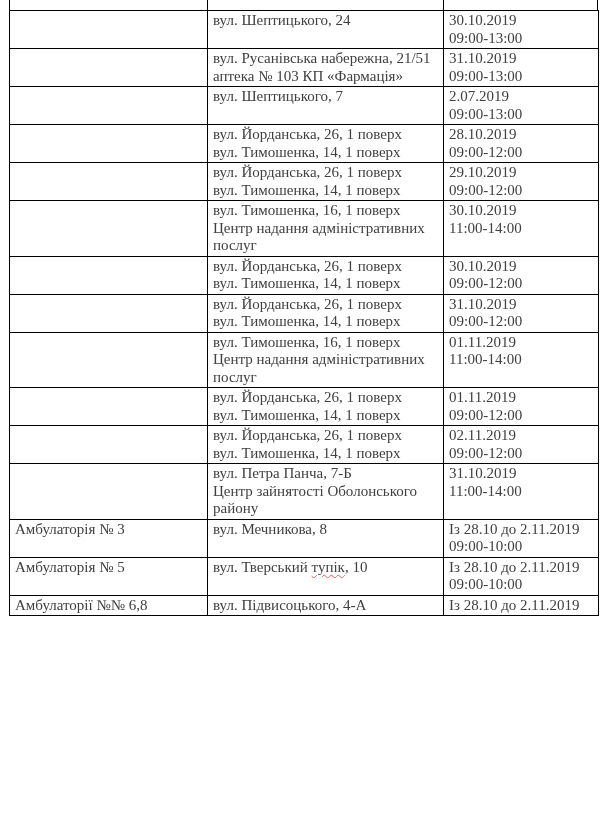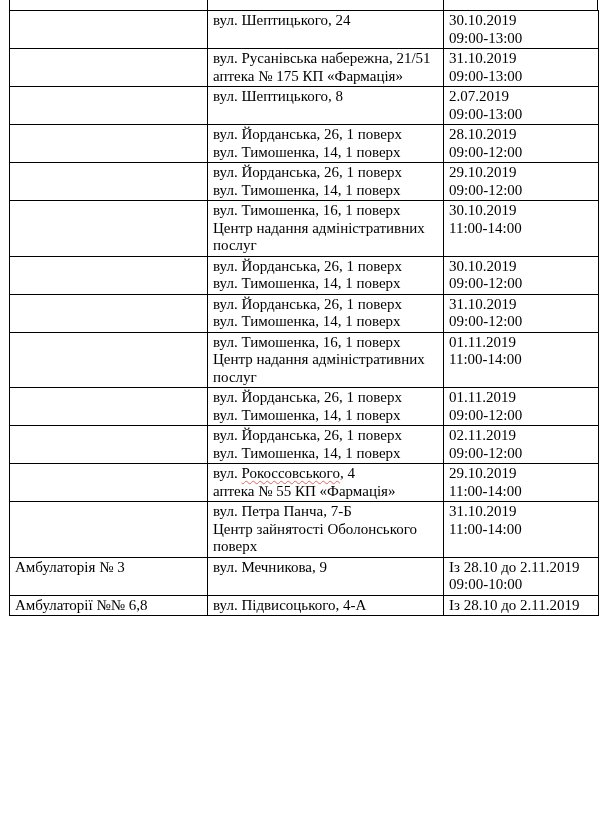--- a/index.html
+++ b/index.html
@@ -39,21 +39,21 @@
   table.sched col.c1 { width: 198px; }
   table.sched col.c2 { width: 236px; }
   table.sched col.c3 { width: 155px; }
 
   table.sched td {
     border: 1px solid var(--border-color, #000);
     vertical-align: top;
     padding: 1px 5px 1px 5px;
     font-size: 15px;
     line-height: 17.5px;
-    color: #000000;
+    color: #404040;
   }
   .line {
     white-space: nowrap;
     overflow: visible;
   }
   .sp {
     text-decoration-line: underline;
     text-decoration-style: wavy;
     text-decoration-color: var(--sp-color, #e4635c);
     text-decoration-thickness: 1px;
@@ -82,31 +82,31 @@
         </td>
         <td>
           <div class="line">30.10.2019</div>
           <div class="line">09:00-13:00</div>
         </td>
       </tr>
       <tr>
         <td></td>
         <td>
           <div class="line"><span>вул. Русанівська набережна, 21/51</span></div>
-          <div class="line"><span>аптека № 175 КП «Фармація»</span></div>
+          <div class="line"><span>аптека № 103 КП «Фармація»</span></div>
         </td>
         <td>
           <div class="line">31.10.2019</div>
           <div class="line">09:00-13:00</div>
         </td>
       </tr>
       <tr>
         <td></td>
         <td>
-          <div class="line"><span>вул. Шептицького, 8</span></div>
+          <div class="line"><span>вул. Шептицького, 7</span></div>
         </td>
         <td>
           <div class="line">2.07.2019</div>
           <div class="line">09:00-13:00</div>
         </td>
       </tr>
       <tr>
         <td></td>
         <td>
           <div class="line"><span>вул. Йорданська, 26, 1 поверх</span></div>
@@ -192,54 +192,55 @@
           <div class="line"><span>вул. Тимошенка, 14, 1 поверх</span></div>
         </td>
         <td>
           <div class="line">02.11.2019</div>
           <div class="line">09:00-12:00</div>
         </td>
       </tr>
       <tr>
         <td></td>
         <td>
-          <div class="line"><span>вул. </span><span class="sp">Рокоссовського</span><span>, 4</span></div>
-          <div class="line"><span>аптека № 55 КП «Фармація»</span></div>
-        </td>
-        <td>
-          <div class="line">29.10.2019</div>
-          <div class="line">11:00-14:00</div>
-        </td>
-      </tr>
-      <tr>
-        <td></td>
-        <td>
           <div class="line"><span>вул. Петра Панча, 7-Б</span></div>
           <div class="line"><span>Центр зайнятості Оболонського</span></div>
-          <div class="line"><span>поверх</span></div>
+          <div class="line"><span>району</span></div>
         </td>
         <td>
           <div class="line">31.10.2019</div>
           <div class="line">11:00-14:00</div>
         </td>
       </tr>
       <tr>
         <td>
           <div class="line">Амбулаторія № 3</div>
         </td>
         <td>
-          <div class="line"><span>вул. Мечникова, 9</span></div>
+          <div class="line"><span>вул. Мечникова, 8</span></div>
         </td>
         <td>
           <div class="line">Із 28.10 до 2.11.2019</div>
           <div class="line">09:00-10:00</div>
         </td>
       </tr>
       <tr>
         <td>
+          <div class="line">Амбулаторія № 5</div>
+        </td>
+        <td>
+          <div class="line"><span>вул. Тверський </span><span class="sp">тупік</span><span>, 10</span></div>
+        </td>
+        <td>
+          <div class="line">Із 28.10 до 2.11.2019</div>
+          <div class="line">09:00-10:00</div>
+        </td>
+      </tr>
+      <tr>
+        <td>
           <div class="line">Амбулаторії №№ 6,8</div>
         </td>
         <td>
           <div class="line"><span>вул. Підвисоцького, 4-А</span></div>
         </td>
         <td>
           <div class="line">Із 28.10 до 2.11.2019</div>
         </td>
       </tr>
     </tbody>

